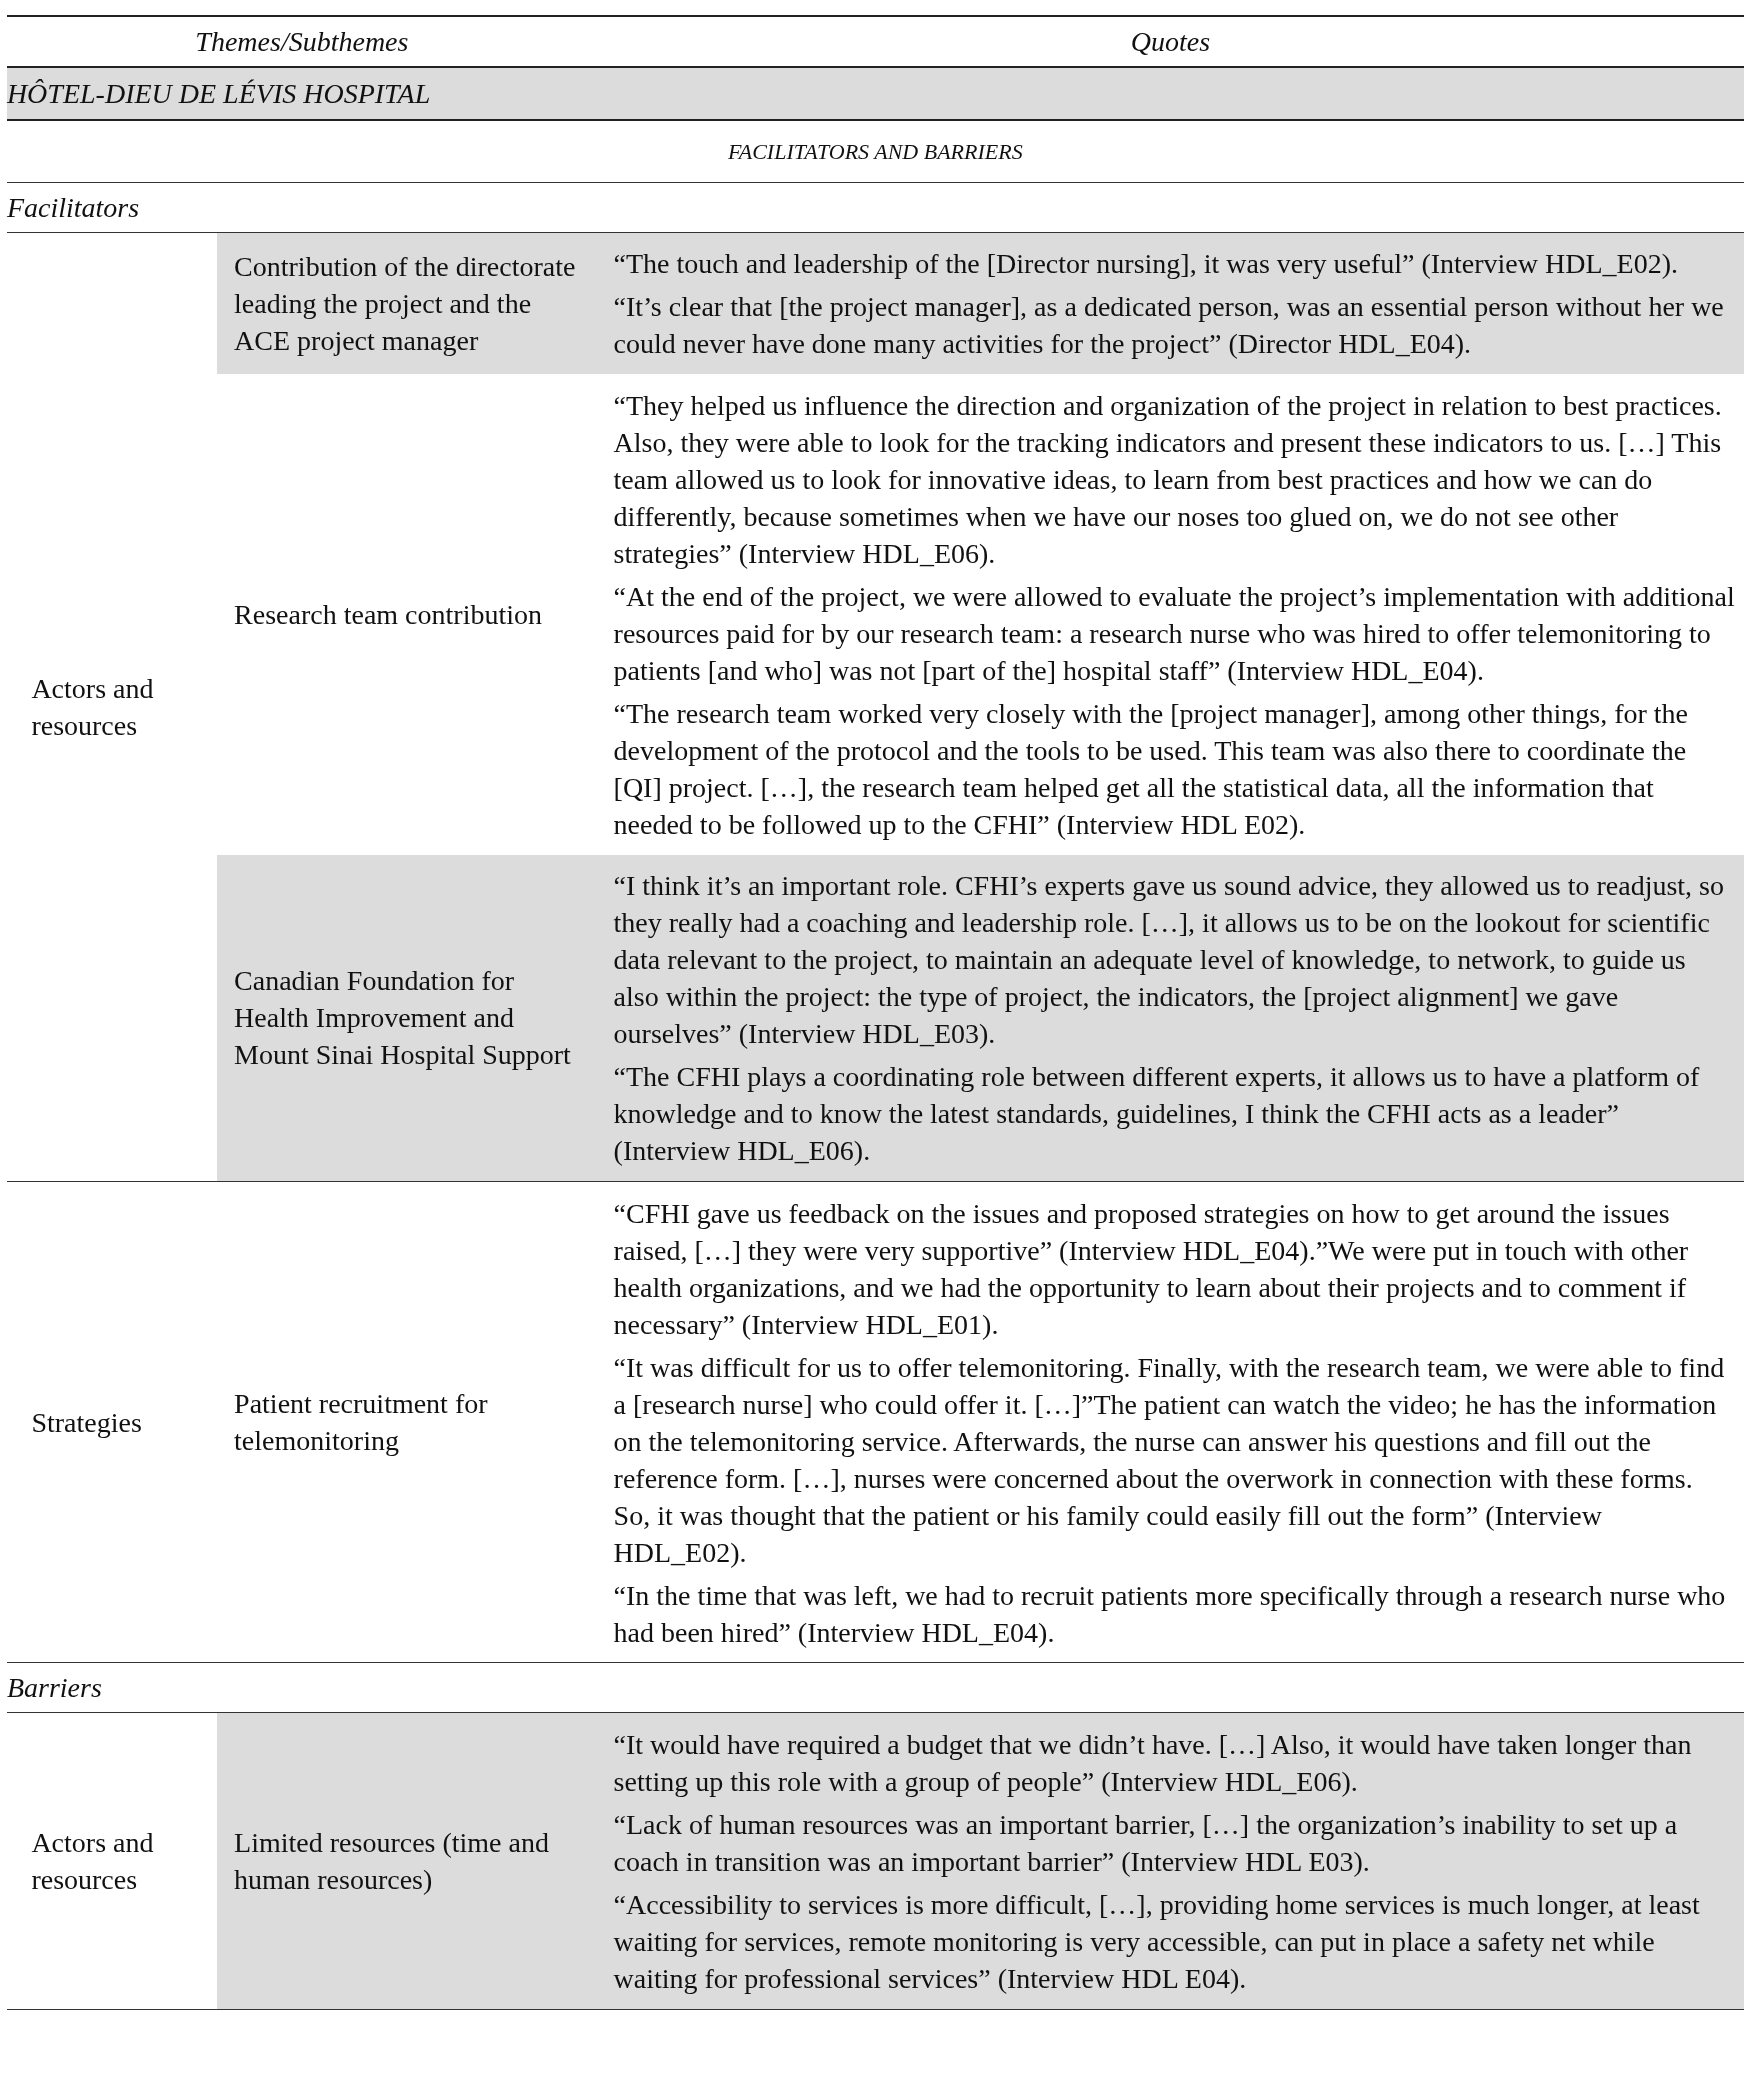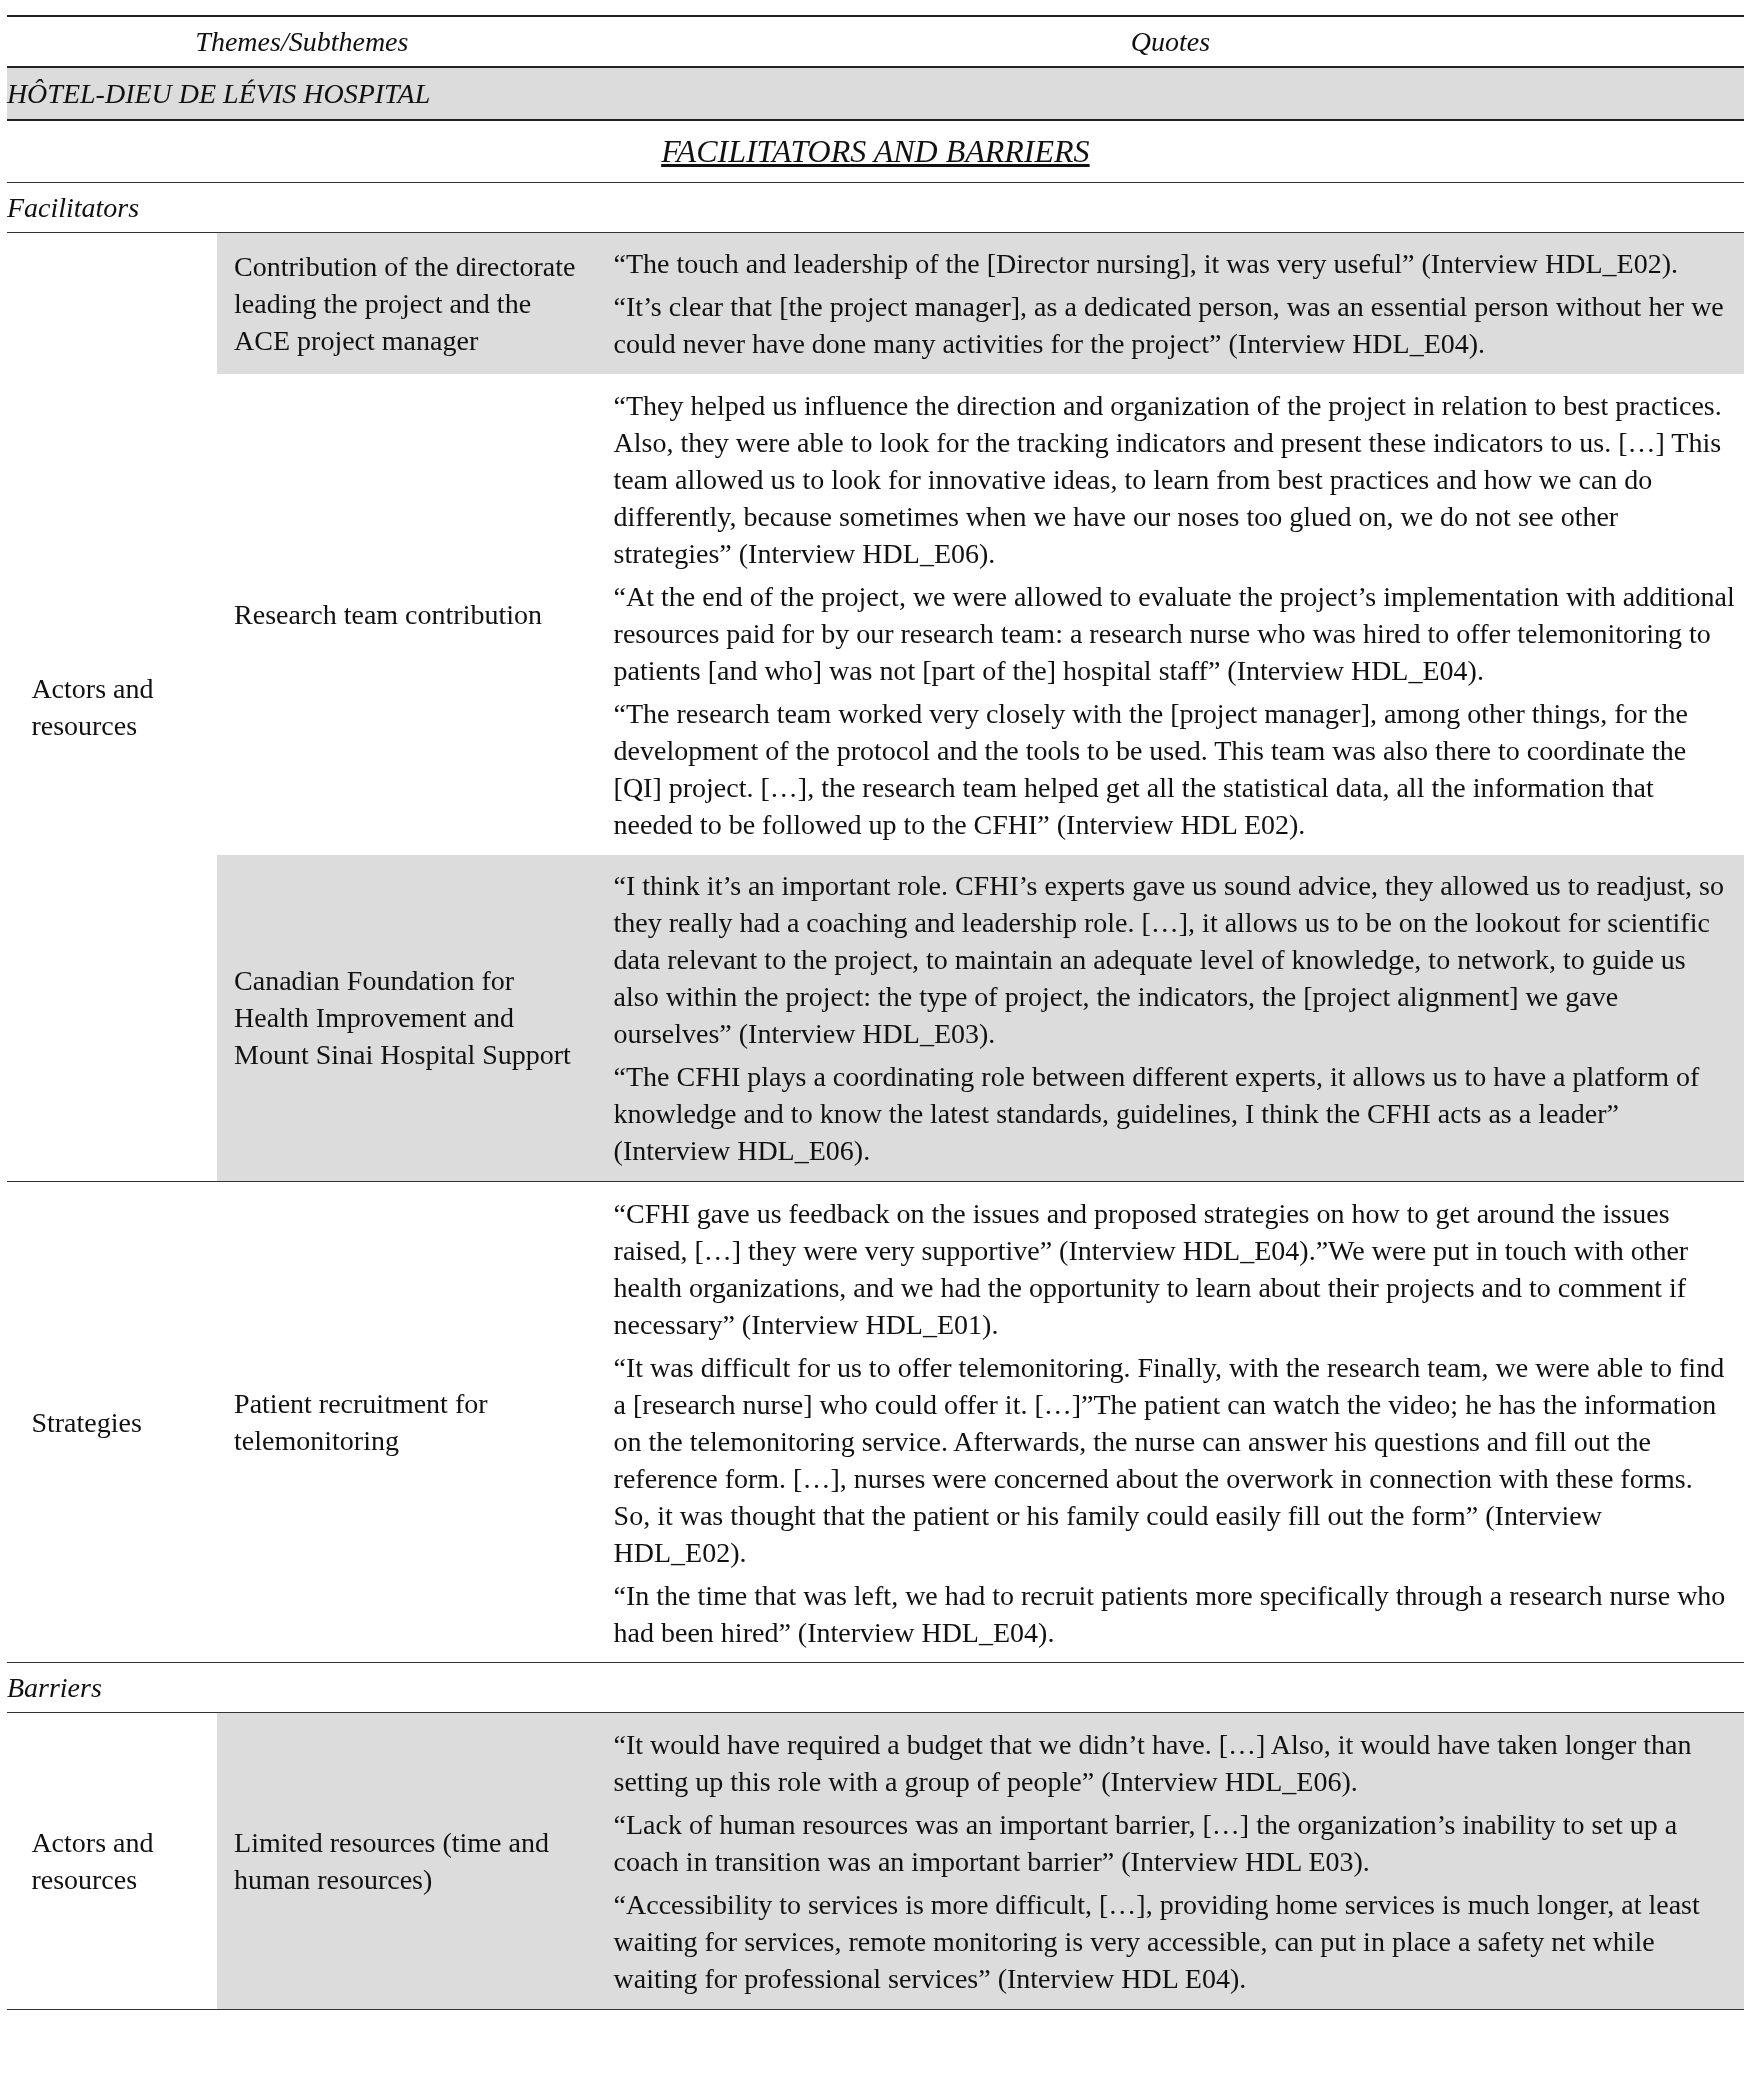--- a/index.html
+++ b/index.html
@@ -30,24 +30,23 @@
     .hospital td {
       background: #dcdcdc;
       text-align: left;
       font-style: italic;
       height: 51px;
       border-bottom: 2px solid #222;
     }
     .section td {
       text-align: center;
       font-style: italic;
-      font-size: 32px;
+      font-size: 22px;
       height: 61px;
       border-bottom: 1.5px solid #333;
-      text-decoration: underline;
     }
     .group td {
       font-style: italic;
       height: 49px;
       padding-left: 24.5px;
       border-bottom: 1.5px solid #333;
     }
     .theme {
       width: 186px;
       padding-left: 24.5px !important;
@@ -86,21 +85,21 @@
       </tr>
       <tr class="group">
         <td colspan="3">Facilitators</td>
       </tr>
 
       <tr>
         <td class="theme" rowspan="3" style="border-bottom:1.5px solid #333;">Actors and resources</td>
         <td class="subtheme shade">Contribution of the directorate leading the project and the ACE project manager</td>
         <td class="quotes shade">
           <p class="quote">“The touch and leadership of the [Director nursing], it was very useful” (Interview HDL_E02).</p>
-          <p class="quote">“It’s clear that [the project manager], as a dedicated person, was an essential person without her we could never have done many activities for the project” (Interview HDL_E04).</p>
+          <p class="quote">“It’s clear that [the project manager], as a dedicated person, was an essential person without her we could never have done many activities for the project” (Director HDL_E04).</p>
         </td>
       </tr>
       <tr>
         <td class="subtheme">Research team contribution</td>
         <td class="quotes">
           <p class="quote">“They helped us influence the direction and organization of the project in relation to best practices. Also, they were able to look for the tracking indicators and present these indicators to us. […] This team allowed us to look for innovative ideas, to learn from best practices and how we can do differently, because sometimes when we have our noses too glued on, we do not see other strategies” (Interview HDL_E06).</p>
           <p class="quote">“At the end of the project, we were allowed to evaluate the project’s implementation with additional resources paid for by our research team: a research nurse who was hired to offer telemonitoring to patients [and who] was not [part of the] hospital staff” (Interview HDL_E04).</p>
           <p class="quote">“The research team worked very closely with the [project manager], among other things, for the development of the protocol and the tools to be used. This team was also there to coordinate the [QI] project. […], the research team helped get all the statistical data, all the information that needed to be followed up to the CFHI”  (Interview HDL E02).</p>
         </td>
       </tr>

